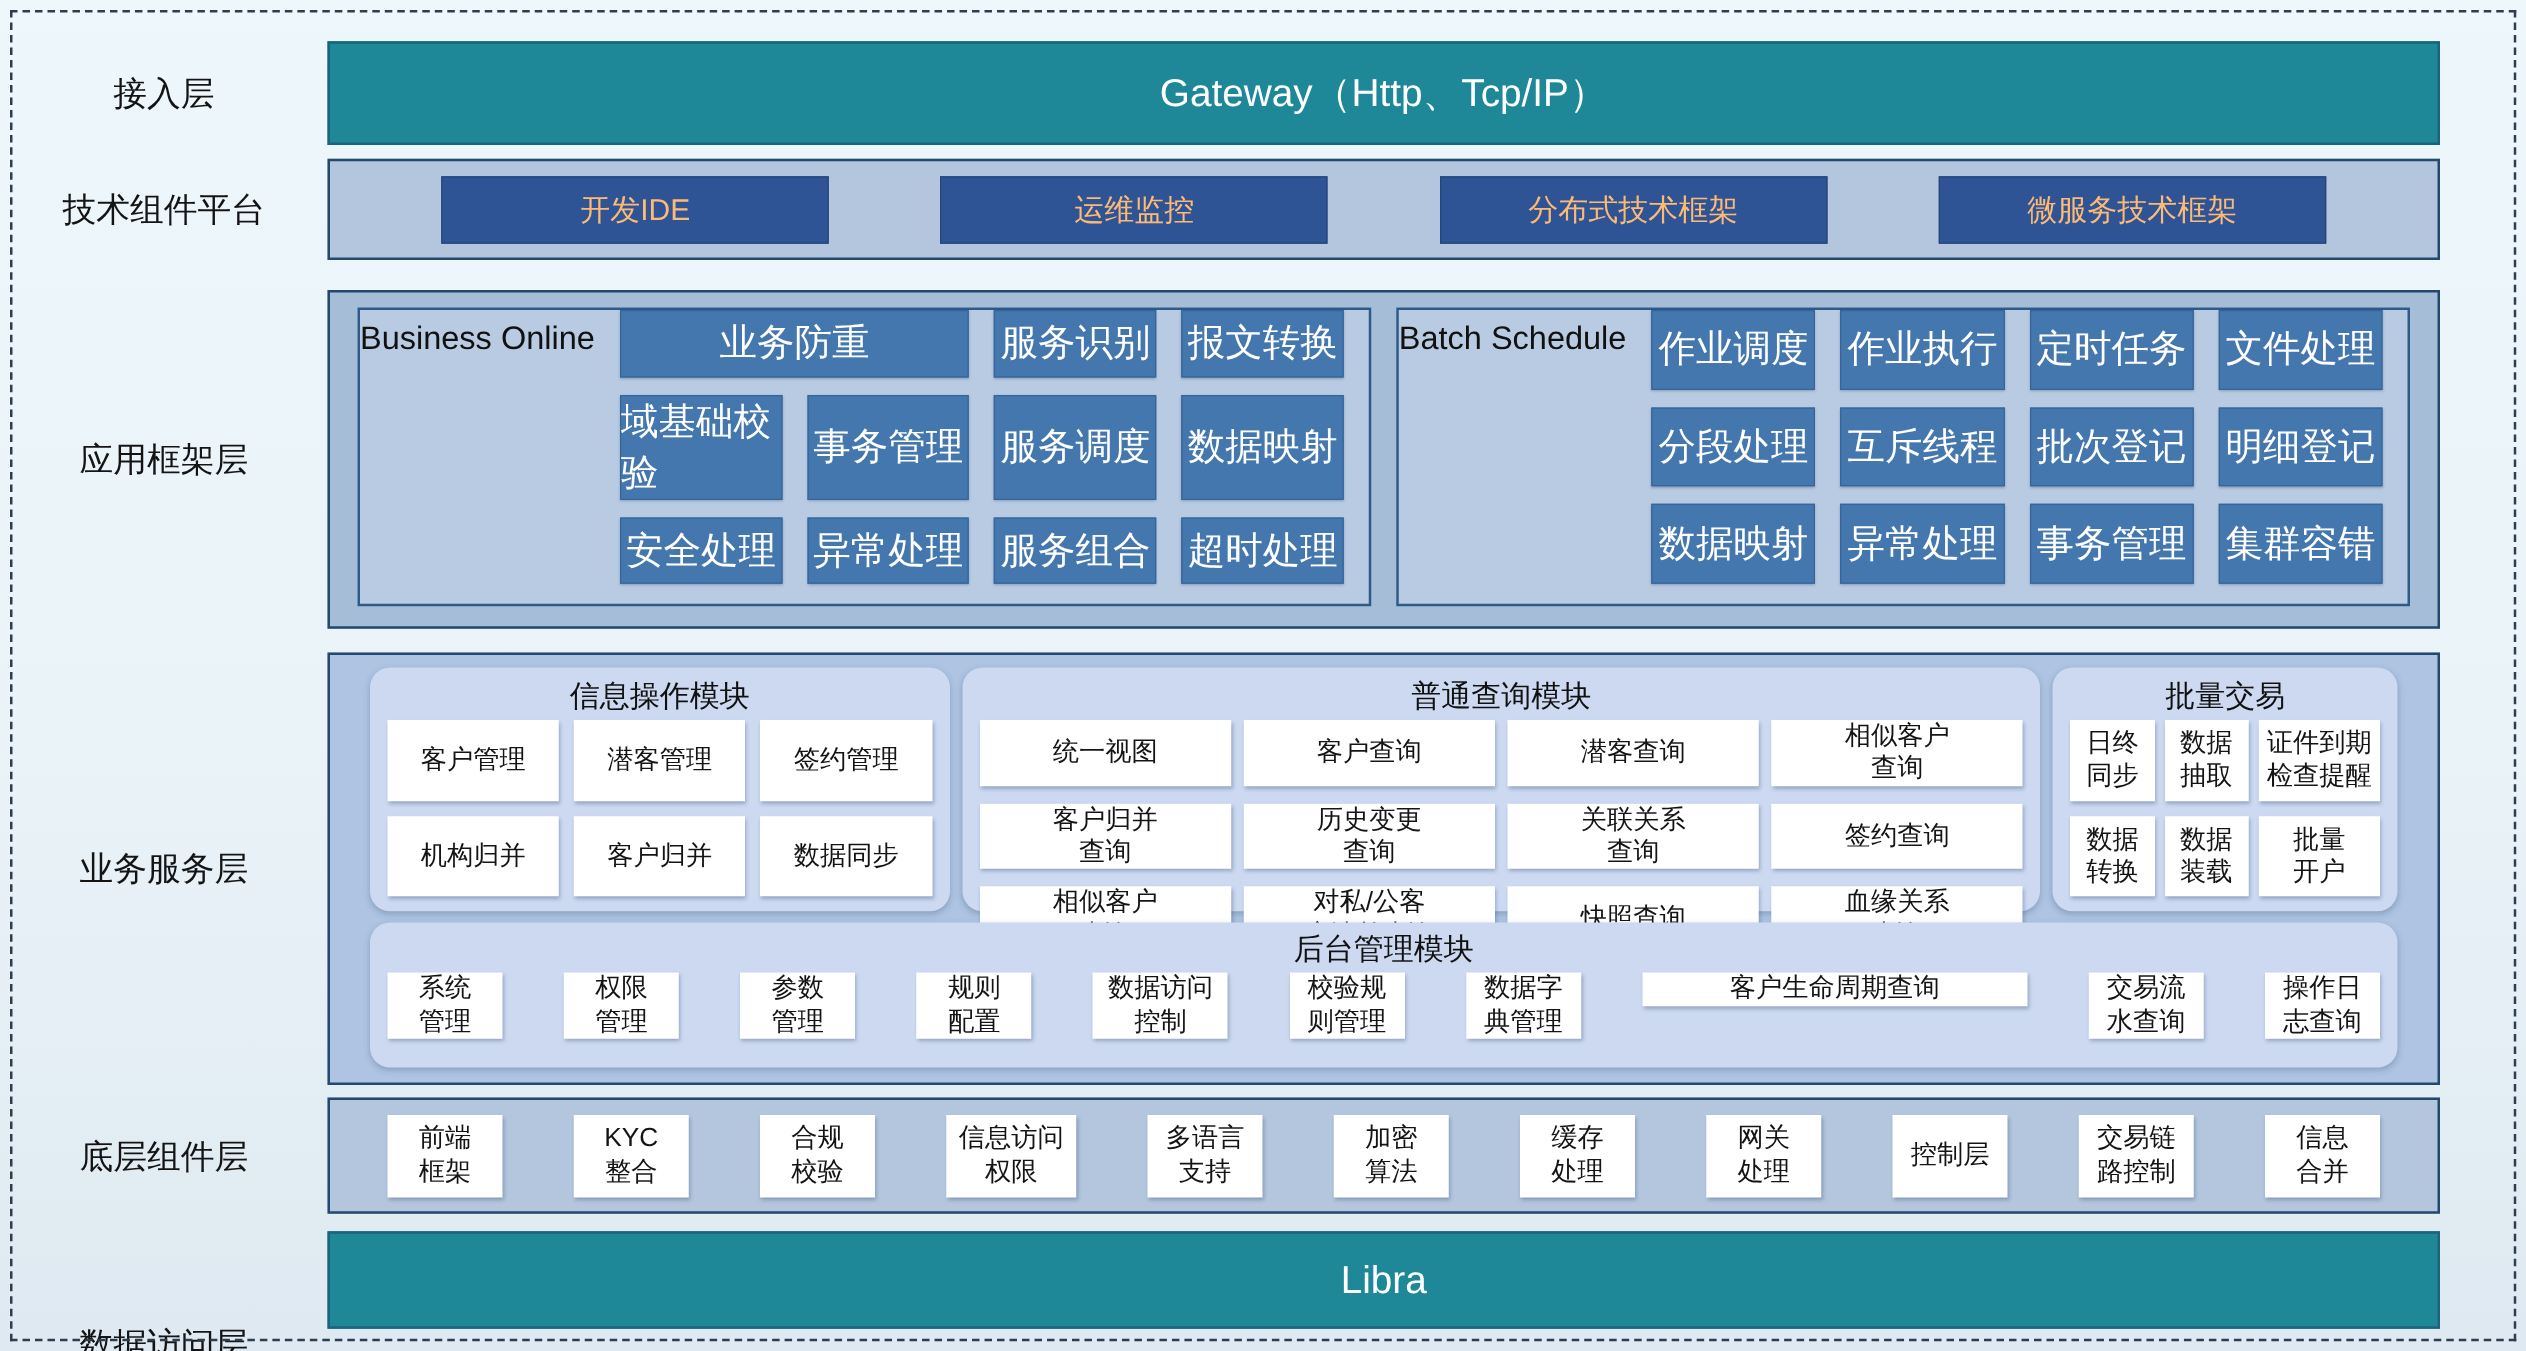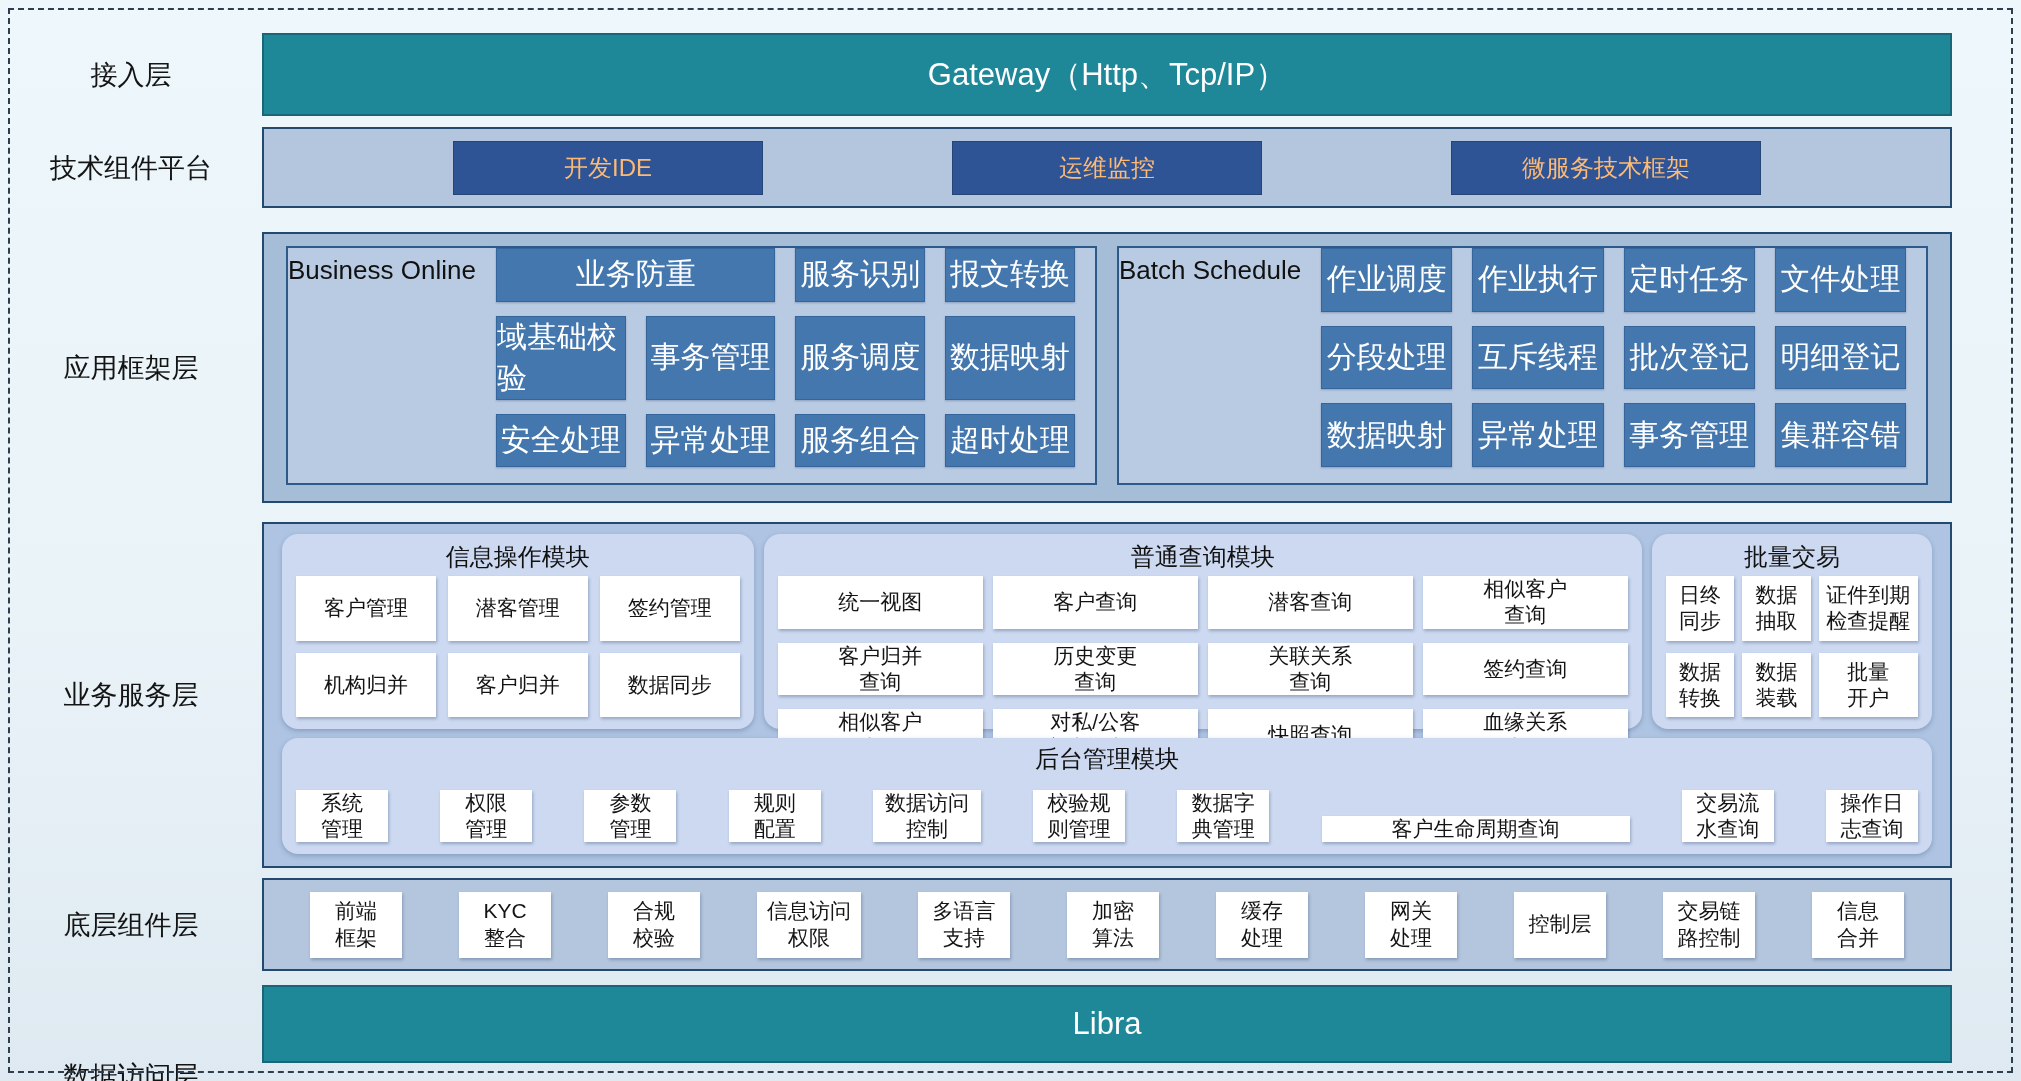--- a/index.html
+++ b/index.html
@@ -35,36 +35,36 @@
     flex-direction:row;box-sizing:border-box;}
   .fw-title{height:44px;display:flex;align-items:center;justify-content:center;
     font-size:26px;color:#111;}
   .fw-grid{flex:1;display:grid;grid-template-columns:repeat(4,1fr);
     grid-auto-rows:1fr;gap:14px 20px;padding:0 20px 16px;}
   .fw-cell{background:#4377ad;border:1px solid #35659b;display:flex;align-items:center;
     justify-content:center;color:#ffffff;font-size:30px;box-shadow:0 1px 2px rgba(30,50,90,.3);}
   .fw-cell.span2{grid-column:span 2;}
 
   #bizsvc{top:522px;height:346px;background:#aec4e2;border:2px solid #24496e;
-    padding:10px 18px 12px;display:flex;flex-direction:column;gap:9px;}
+    padding:10px 32px 12px;display:flex;flex-direction:column;gap:9px;}
   .biz-top{flex:1.92;display:flex;gap:10px;min-height:0;}
   .module{background:#ccd9f1;border-radius:16px;box-shadow:0 2px 5px rgba(40,60,100,.28);
     display:flex;flex-direction:column;padding:4px 14px 12px;box-sizing:border-box;min-width:0;}
   .module-title{height:38px;display:flex;align-items:center;justify-content:center;
     font-size:24px;color:#111;flex:none;}
   .module-grid{flex:1;display:grid;grid-auto-rows:1fr;gap:12px;min-height:0;}
   .m-0{flex:4.75;}  .m-0 .module-grid{grid-template-columns:repeat(3,1fr);}
   .m-1{flex:9.1;}   .m-1 .module-grid{grid-template-columns:repeat(4,1fr);gap:14px 10px;}
   .m-2{flex:2.7;}   .m-2 .module-grid{grid-template-columns:1fr 1fr 1.45fr;gap:12px 8px;}
   .card{background:#fff;box-shadow:1px 2px 3px rgba(40,60,100,.32);display:flex;
     align-items:center;justify-content:center;text-align:center;font-size:21px;
     color:#141414;white-space:pre-line;line-height:1.25;box-sizing:border-box;}
 
   .biz-admin{flex:1;display:flex;flex-direction:column;padding:2px 14px 12px;}
-  .admin-row{flex:1;display:flex;align-items:flex-end;justify-content:space-between;min-height:0;}
+  .admin-row{flex:1;display:flex;align-items:flex-start;justify-content:space-between;min-height:0;}
   .admin-row .card{padding:0 12px;min-width:92px;}
   .admin-row .card.wide{padding:0 70px;}
 
   #basecomp{top:878px;height:93px;background:#b3c6dd;border:2px solid #24496e;
     display:flex;align-items:center;justify-content:space-between;padding:0 46px;}
   #basecomp .card{min-width:92px;height:66px;padding:0 10px;}
 </style>
 </head>
 <body>
 
@@ -77,20 +77,21 @@
   <div class="layer-label" id="lbl-basecomp">底层组件层</div>
   <div class="layer-label" id="lbl-dataaccess">数据访问层</div>
 
   <div class="band teal" id="gateway">
     <span>Gateway（Http、Tcp/IP）</span>
   </div>
 
   <div class="band" id="tech">
       <div class="tech-btn">开发IDE</div>
       <div class="tech-btn">运维监控</div>
+      <div class="tech-btn">分布式技术框架</div>
       <div class="tech-btn">微服务技术框架</div>
     </div>
 
   <div class="band" id="appfw">
       <div class="fw-panel">
         <div class="fw-title">Business Online</div>
         <div class="fw-grid">
           <div class="fw-cell span2">业务防重</div>
           <div class="fw-cell">服务识别</div>
           <div class="fw-cell">报文转换</div>

